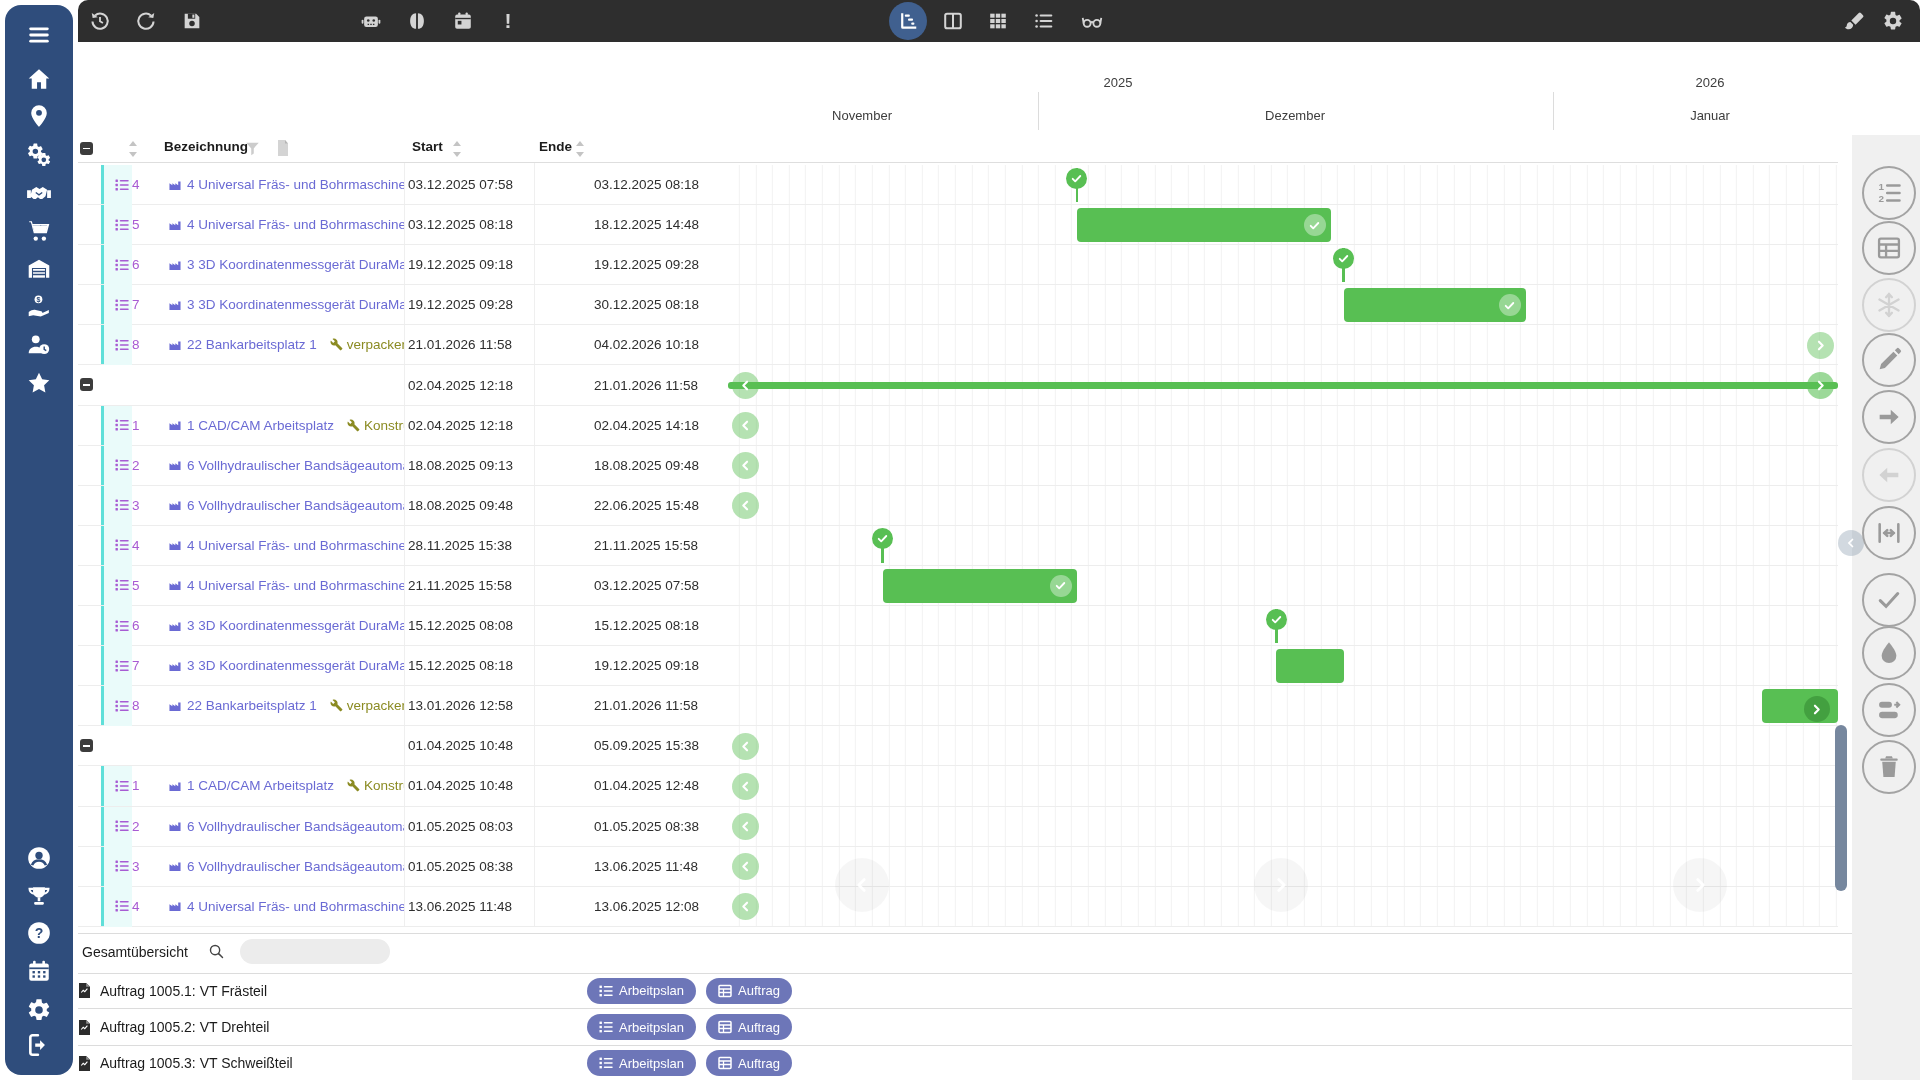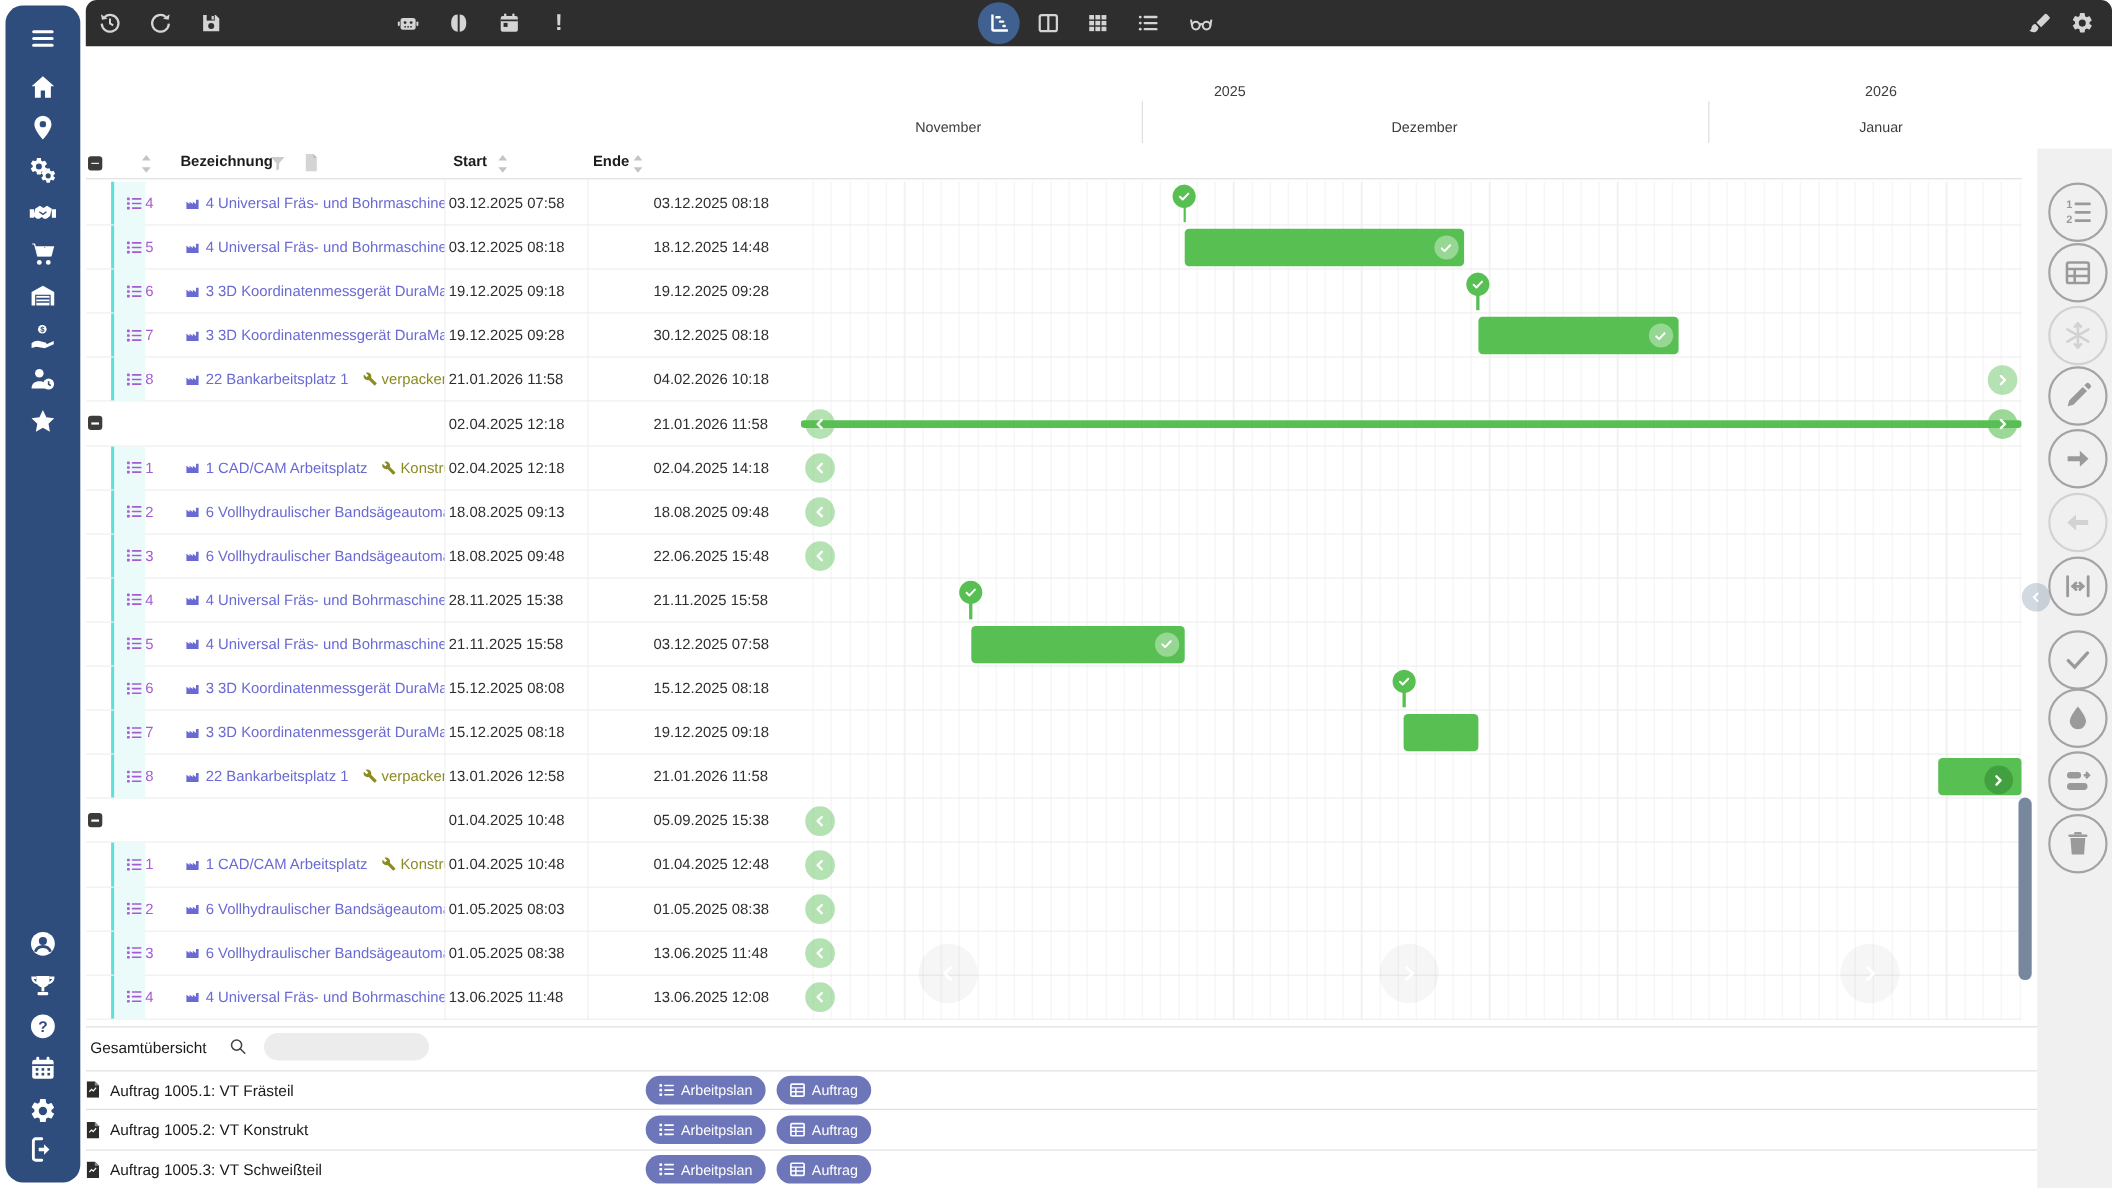--- a/index.html
+++ b/index.html
@@ -1160,21 +1160,21 @@
         <span class="plabel">Auftrag</span>
       </button>
     </div>
   </div>
         <div class="orow" style="top: 967.5px; border-bottom: 1px solid rgb(220, 220, 220);">
     <svg class="docico" viewBox="0 0 13 15">
             <path d="M1 0h7.2L12 3.8V15H1z" fill="#2c2c2c"></path>
             <path d="M8.2 0L12 3.8H8.2z" fill="#8f8f8f"></path>
             <path d="M3.2 9.5l2-2.2 1.6 1.4 2.6-3" fill="none" stroke="#fff" stroke-width="1.1"></path>
           </svg>
-    <span class="otitle">Auftrag 1005.2: VT Konstrukt</span>
+    <span class="otitle">Auftrag 1005.2: VT Drehteil</span>
     <div class="obtns">
       <button class="pill">
         <svg viewBox="0 0 14 14">
                 <g stroke="#fff" stroke-width="1.5" stroke-linecap="round">
                   <path d="M5.5 2.8H13M5.5 7H13M5.5 11.2H13"></path>
                 </g>
                 <g fill="#fff" stroke="none">
                   <rect x="0.5" y="1.6" width="2.4" height="2.4"></rect>
                   <rect x="0.5" y="5.8" width="2.4" height="2.4"></rect>
                   <rect x="0.5" y="10" width="2.4" height="2.4"></rect>

